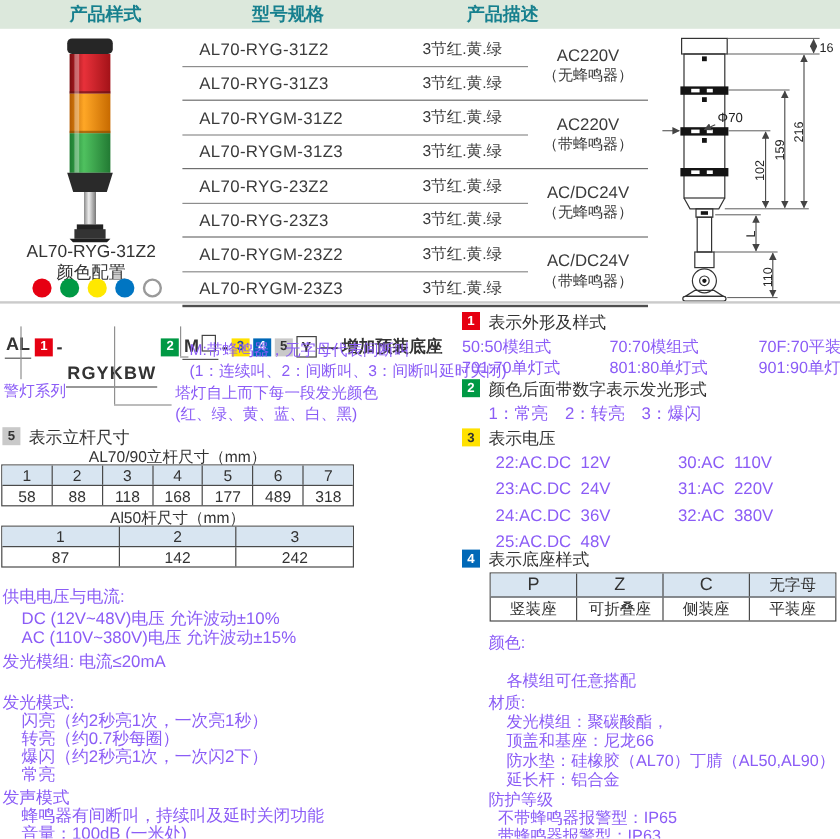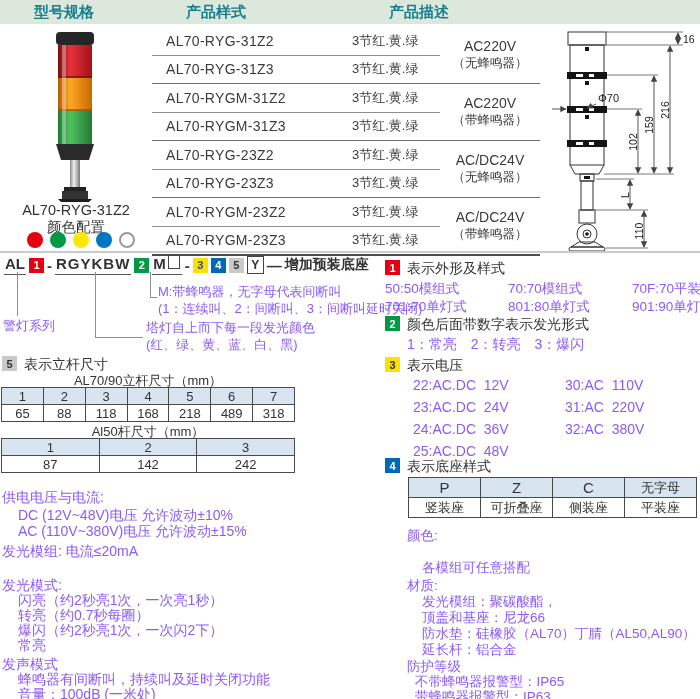--- a/index.html
+++ b/index.html
@@ -33,21 +33,21 @@
   
   .divider{position:absolute;left:0;top:251px;width:700px;height:2px;background:#cbcbcb;}
   
   .t{position:absolute;white-space:pre;font-size:13.5px;color:#8b5cf6;line-height:16px;}
   .t14{font-size:14px;}
   .t13{font-size:13px;}
   
   .codeline{position:absolute;left:4px;top:255px;display:flex;align-items:center;gap:3px;
             font-size:15px;font-weight:600;color:#333;}
   .useg{border-bottom:1px solid #555;padding:0 1px 2px 1px;text-align:right;}
-  .rgy{letter-spacing:1px;}
+  .rgy{letter-spacing:1px;margin-top:48px;}
   .badge{display:inline-flex;align-items:center;justify-content:center;width:15px;height:15px;
          font-size:11px;font-weight:bold;color:#fff;}
   .b-red{background:#e60012;}
   .b-green{background:#009944;}
   .b-yellow{background:#ffe100;color:#2947a8;}
   .b-blue{background:#0068b7;}
   .b-gray{background:#c9c9c9;color:#333;}
   .ybox{display:inline-flex;align-items:center;justify-content:center;width:15px;height:16px;
         border:1px solid #444;background:#fff;color:#333;font-size:12px;font-weight:bold;}
   .mbox{display:inline-block;width:10px;height:12px;border:1px solid #444;margin:0 1px 0 2px;}
@@ -68,22 +68,22 @@
   .prow.tall{height:19px;}
   .pcell.big{font-size:15px;}
   .ptitle{position:absolute;width:296px;text-align:center;font-size:13px;color:#333;}
 </style>
 </head>
 <body>
 
 <div class="page">
 
   <header class="topbar">
+    <div class="tab" style="width:176px">产品样式</div>
     <div class="tab" style="width:128px">型号规格</div>
-    <div class="tab" style="width:176px">产品样式</div>
     <div class="tab" style="width:230px">产品描述</div>
   </header>
 
   <svg style="position:absolute;left:18px;top:30px" width="114" height="172" viewBox="0 0 114 172">
     <defs>
       <linearGradient id="gr" x1="0" y1="0" x2="1" y2="0">
         <stop offset="0" stop-color="#7a0c10"></stop>
           <stop offset="0.35" stop-color="#e8313a"></stop>
           <stop offset="1" stop-color="#a31218"></stop>
       </linearGradient>
@@ -349,25 +349,25 @@
     <div class="prow head">
       <span class="pcell">1</span>
       <span class="pcell">2</span>
       <span class="pcell">3</span>
       <span class="pcell">4</span>
       <span class="pcell">5</span>
       <span class="pcell">6</span>
       <span class="pcell">7</span>
     </div>
     <div class="prow">
-      <span class="pcell">65</span>
+      <span class="pcell">58</span>
       <span class="pcell">88</span>
       <span class="pcell">118</span>
       <span class="pcell">168</span>
-      <span class="pcell">218</span>
+      <span class="pcell">177</span>
       <span class="pcell">489</span>
       <span class="pcell">318</span>
     </div>
   </div>
 
   <div class="ptitle" style="left:0;top:423px">Al50杆尺寸（mm）</div>
   <div class="ptable" style="left:1px;top:438px;width:294px">
     <div class="prow head">
       <span class="pcell">1</span>
       <span class="pcell">2</span>

